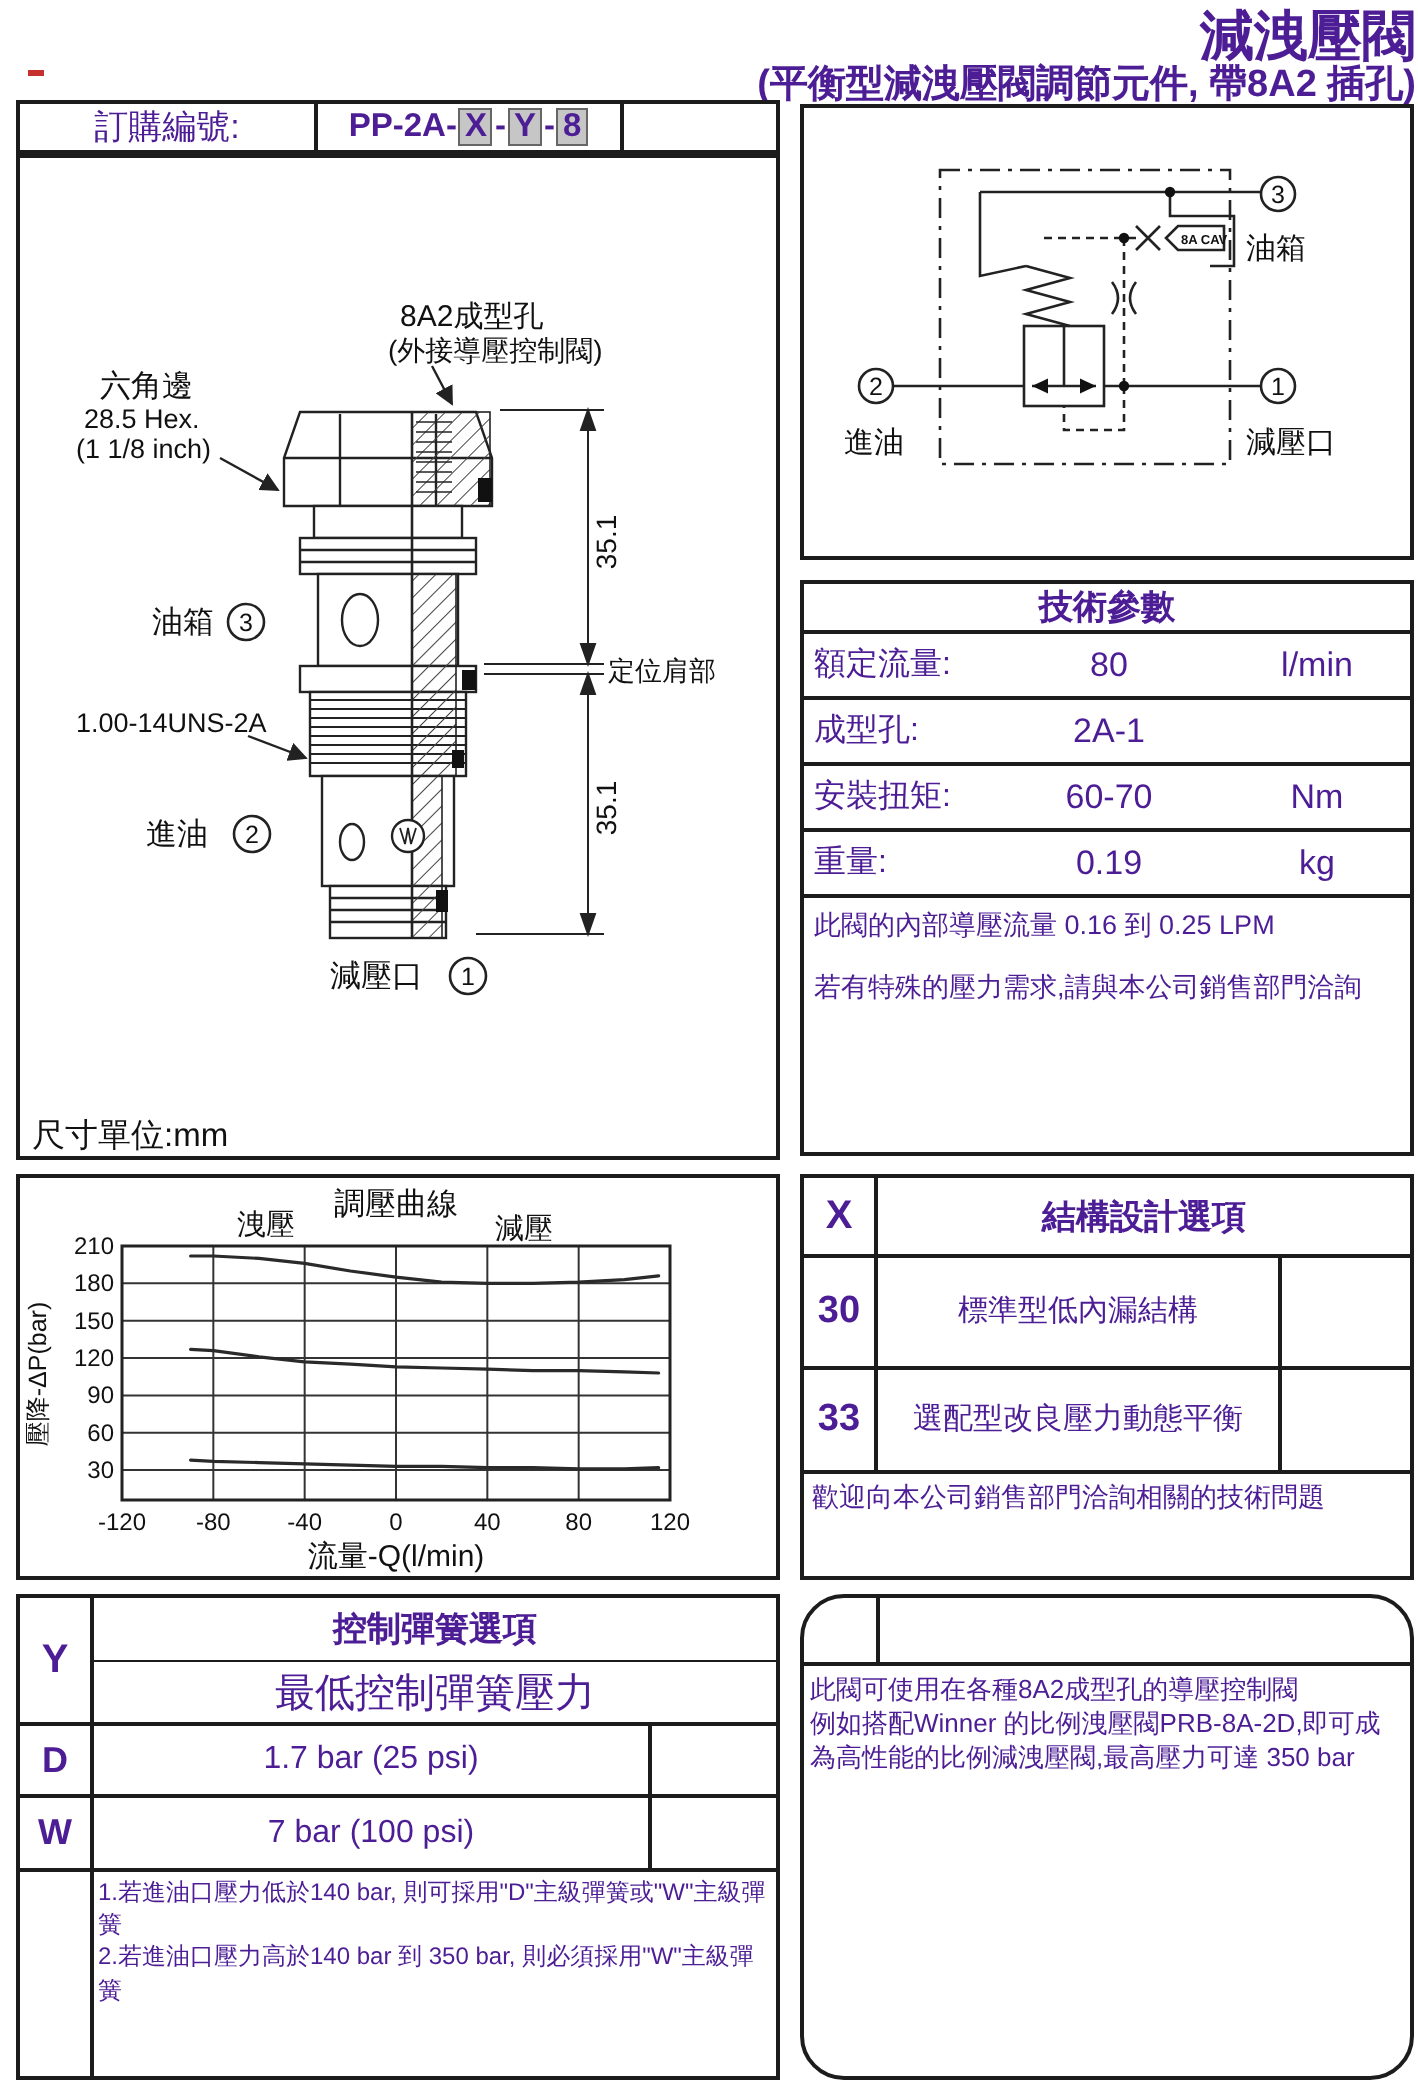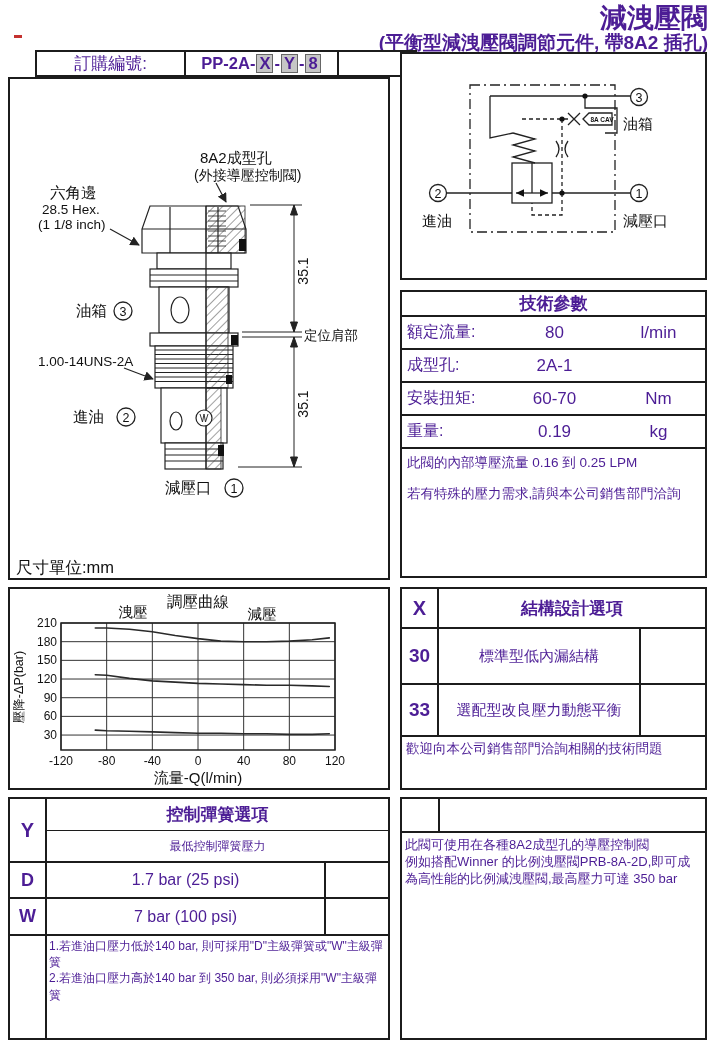--- a/index.html
+++ b/index.html
@@ -33,21 +33,21 @@
 <body>
 
 <div class="page">
 
   <div class="abs titleblk">
     <div class="title">減洩壓閥</div>
     <div class="subtitle">(平衡型減洩壓閥調節元件, 帶8A2 插孔)</div>
   </div>
   <div class="abs redmark"></div>
 
-  <div class="box" style="left:8px;top:50px;width:382px;height:27px;margin-left:27px;">
+  <div class="box" style="left:8px;top:50px;width:382px;height:27px;">
     <div class="cell order-label">訂購編號:</div>
     <div class="cell order-code">
       <span>PP-2A-</span>
         <span class="ocbox">X</span>
         <span>-</span>
         <span class="ocbox">Y</span>
         <span>-</span>
         <span class="ocbox">8</span>
     </div>
   </div>
@@ -313,40 +313,40 @@
       </div>
       <div class="abs" style="left:237px;top:0;width:66px;height:50px;border-left:2px solid #1c1c1c;"></div>
     </div>
     <div class="abs note-sm" style="left:0;top:148px;width:303px;height:51px;">歡迎向本公司銷售部門洽詢相關的技術問題</div>
   </div>
 
   <div class="box" style="left:8px;top:797px;width:382px;height:243px;">
     <div class="abs" style="left:0;top:0;width:378px;height:64px;border-bottom:2px solid #1c1c1c;">
       <div class="cell codecell" style="left:0;top:0;width:37px;height:62px;font-size:20px;">Y</div>
       <div class="cell" style="left:37px;top:0;width:341px;height:32px;border-bottom:1.5px solid #1c1c1c;font-size:17px;font-weight:bold;">控制彈簧選項</div>
-      <div class="cell" style="left:37px;top:33.5px;width:341px;height:28px;font-size:12px;">最低控制彈簧壓力</div>
+      <div class="cell" style="left:37px;top:33.5px;width:341px;height:28px;font-size:20px;">最低控制彈簧壓力</div>
     </div>
     <div class="abs" style="left:0;top:64px;width:378px;height:36px;border-bottom:2px solid #1c1c1c;">
       <div class="cell codecell" style="left:0;top:0;width:37px;height:34px;font-size:18px;">D</div>
       <div class="cell" style="left:37px;top:0;width:277px;height:34px;font-size:16px;border-radius:13px;">1.7 bar (25 psi)</div>
       <div class="abs" style="left:314px;top:0;width:64px;height:34px;border-left:2px solid #1c1c1c;"></div>
     </div>
     <div class="abs" style="left:0;top:100px;width:378px;height:37px;border-bottom:2px solid #1c1c1c;">
       <div class="cell codecell" style="left:0;top:0;width:37px;height:35px;font-size:18px;">W</div>
       <div class="cell" style="left:37px;top:0;width:277px;height:35px;font-size:16px;">7 bar (100 psi)</div>
       <div class="abs" style="left:314px;top:0;width:64px;height:35px;border-left:2px solid #1c1c1c;"></div>
     </div>
     <div class="abs" style="left:0;top:137px;width:37px;height:102px;border-right:2px solid #1c1c1c;"></div>
     <div class="abs" style="left:39px;top:139px;width:339px;font-size:12px;line-height:1.35;">
       <div>1.若進油口壓力低於140 bar, 則可採用"D"主級彈簧或"W"主級彈簧</div>
       <div>2.若進油口壓力高於140 bar 到 350 bar, 則必須採用"W"主級彈簧</div>
     </div>
   </div>
 
-  <div class="box" style="left:400px;top:797px;width:307px;height:243px;">
+  <div class="box" style="left:400px;top:797px;width:307px;height:243px;border-radius:22px;">
     <div class="abs" style="left:0;top:0;width:303px;height:34px;border-bottom:2px solid #1c1c1c;">
       <div class="abs" style="left:0;top:0;width:38px;height:32px;border-right:2px solid #1c1c1c;"></div>
     </div>
     <div class="abs" style="left:3px;top:38px;width:298px;font-size:13px;line-height:1.3;">
       <div>此閥可使用在各種8A2成型孔的導壓控制閥</div>
       <div>例如搭配Winner 的比例洩壓閥PRB-8A-2D,即可成</div>
       <div>為高性能的比例減洩壓閥,最高壓力可達 350 bar</div>
     </div>
   </div>
 

